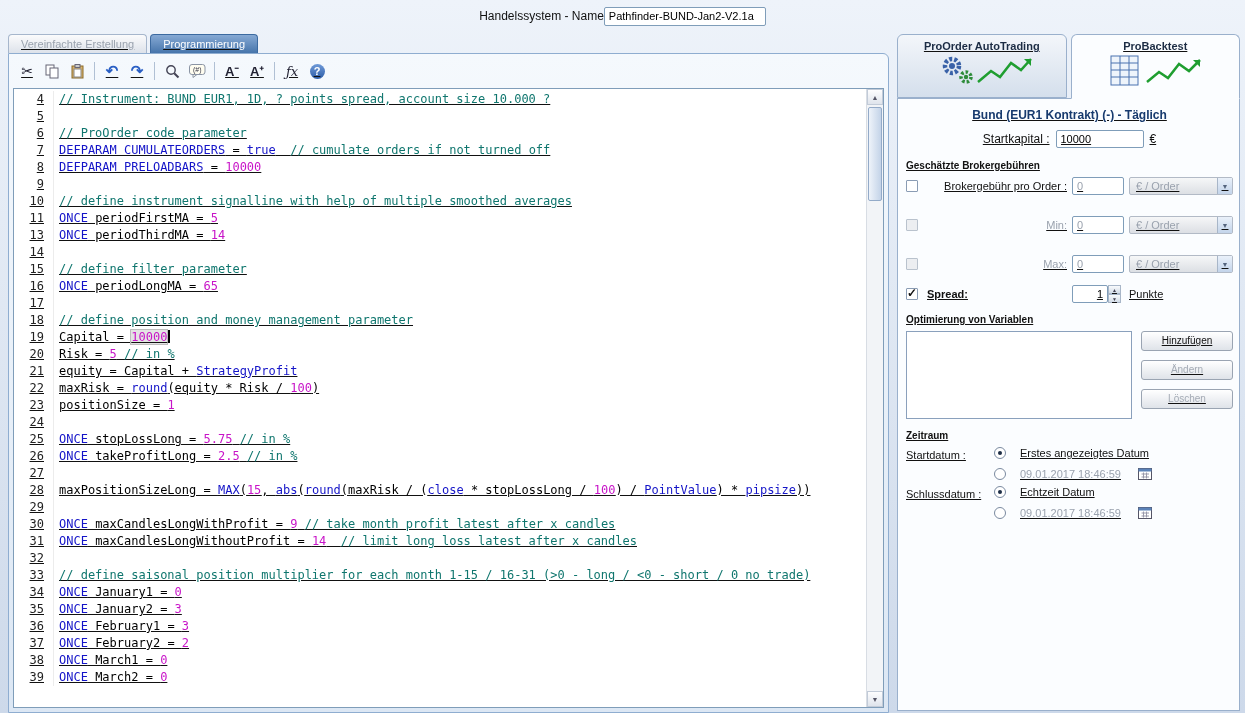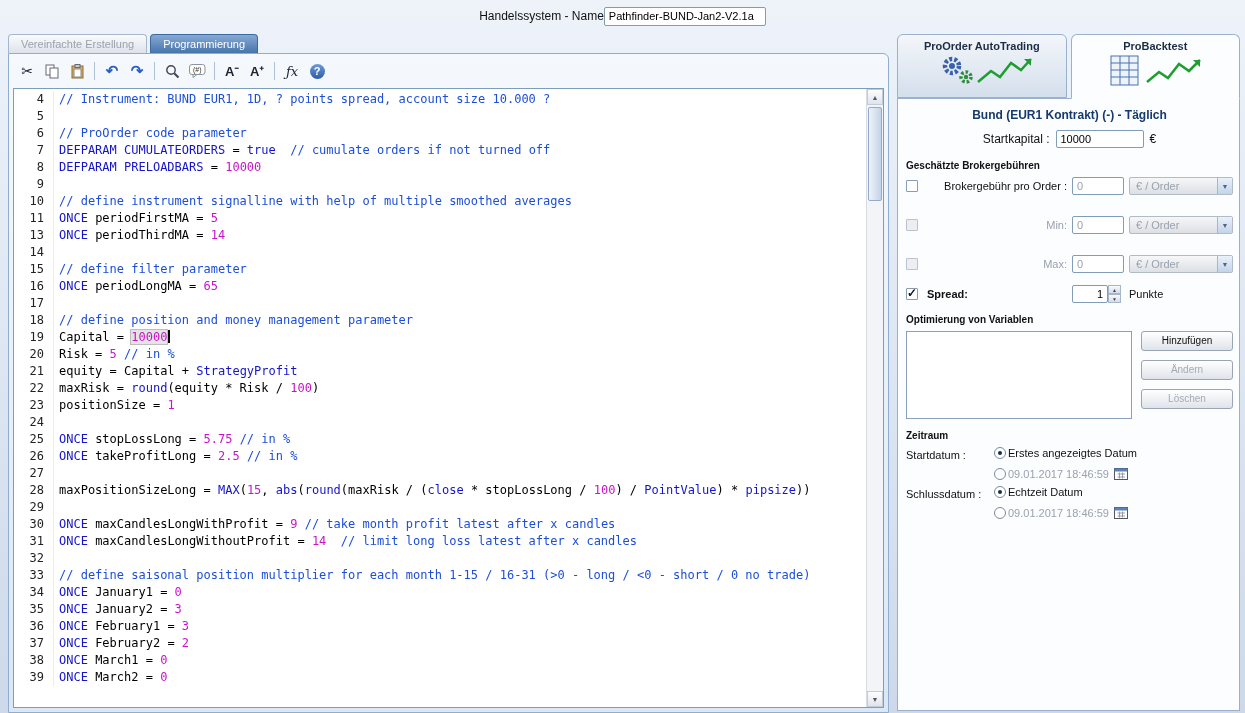--- a/index.html
+++ b/index.html
@@ -11,21 +11,21 @@
     color:#111;
   }
   
   .topbar { height:32px; display:flex; align-items:center; justify-content:center; }
   .top-label { font-size:12px; color:#111; }
   .top-input {
     width:162px; height:19px; border:1px solid #7f9db9; border-radius:2px;
     font-family:"Liberation Sans",sans-serif; font-size:11px; padding:1px 4px; background:#fff;
   }
   
-  .main { display:flex; height:681px; }
+  .main { display:flex; height:681px;text-decoration:underline; }
   .left { flex:1; min-width:0; display:flex; flex-direction:column; padding-left:8px; }
   
   .tabs-row { height:21px; display:flex; align-items:flex-end; gap:3px; }
   .tab {
     padding:3px 12px 3px; font-size:11px; border:1px solid #a6b6cc; border-bottom:none;
     border-radius:4px 4px 0 0; cursor:default; white-space:nowrap;
   }
   .tab-inactive { background:linear-gradient(#fbfbfc,#dde2ea); color:#9aa2ae; }
   .tab-active { background:linear-gradient(#86a9d4,#4775ab); color:#fff; border-color:#3c6aa0; }
   
@@ -58,21 +58,21 @@
     font-family:"DejaVu Sans Mono", monospace; font-size:12px;
   }
   .code-line { display:flex; height:17px; line-height:17px; white-space:pre; }
   .ln {
     flex:none; width:40px; text-align:right; padding-right:9px; color:#222;
     border-right:1px solid #ececec; margin-right:5px;
   }
   .tok-p { color:#000; }
   .tok-k { color:#1414c8; }
   .tok-n { color:#c814c8; }
-  .tok-c { color:#1d4ed8; }
+  .tok-c { color:#0f766e; }
   .tok-nsel { color:#c814c8; background:#e4e4e4; box-shadow:0 0 0 1px #bdbdbd; }
   .caret { display:inline-block; width:0; height:13px; border-left:2px solid #000; vertical-align:-2px; margin-left:1px; }
   
   .vscrollbar { flex:none; width:17px; background:#f2f4f7; border-left:1px solid #d8dde4; position:relative; }
   .sb-btn {
     position:absolute; left:0; width:16px; height:16px; background:linear-gradient(#fdfdfe,#dfe4ec);
     border:1px solid #c2cbd8; color:#556; font-size:7px; display:flex; align-items:center; justify-content:center;
   }
   .sb-up { top:0; }  .sb-down { bottom:0; }
   .sb-thumb {
@@ -134,21 +134,21 @@
   .listbox { flex:1; height:88px; background:#fff; border:1px solid #8aa0bc; }
   .btn-col { width:92px; display:flex; flex-direction:column; gap:9px; }
   .btn {
     height:20px; border:1px solid #9aa4b2; border-radius:3px; background:linear-gradient(#ffffff,#dfe3e9);
     font-size:10px; text-align:center; line-height:18px; cursor:default; color:#111;
   }
   .btn.disabled { color:#a4abb5; }
   .period-block { display:flex; margin-bottom:6px; }
   .period-label { width:88px; font-size:11px; padding-top:2px; }
   .radio-col { flex:1; display:flex; flex-direction:column; gap:8px; }
-  .radio-line { display:flex; align-items:center; gap:2px; font-size:11px;text-align:right; }
+  .radio-line { display:flex; align-items:center; gap:14px; font-size:11px;text-align:right; }
   .radio {
     width:12px; height:12px; border:1px solid #7a8aa0; border-radius:50%; background:#fff;
     display:inline-block; position:relative; flex:none;
   }
   .radio.checked::after {
     content:""; position:absolute; left:3px; top:3px; width:4px; height:4px; border-radius:50%; background:#1c2c44;
   }
   .date-text { color:#9aa2ae; }
   .cal-icon { display:inline-flex; margin-left:3px; }
 </style>

